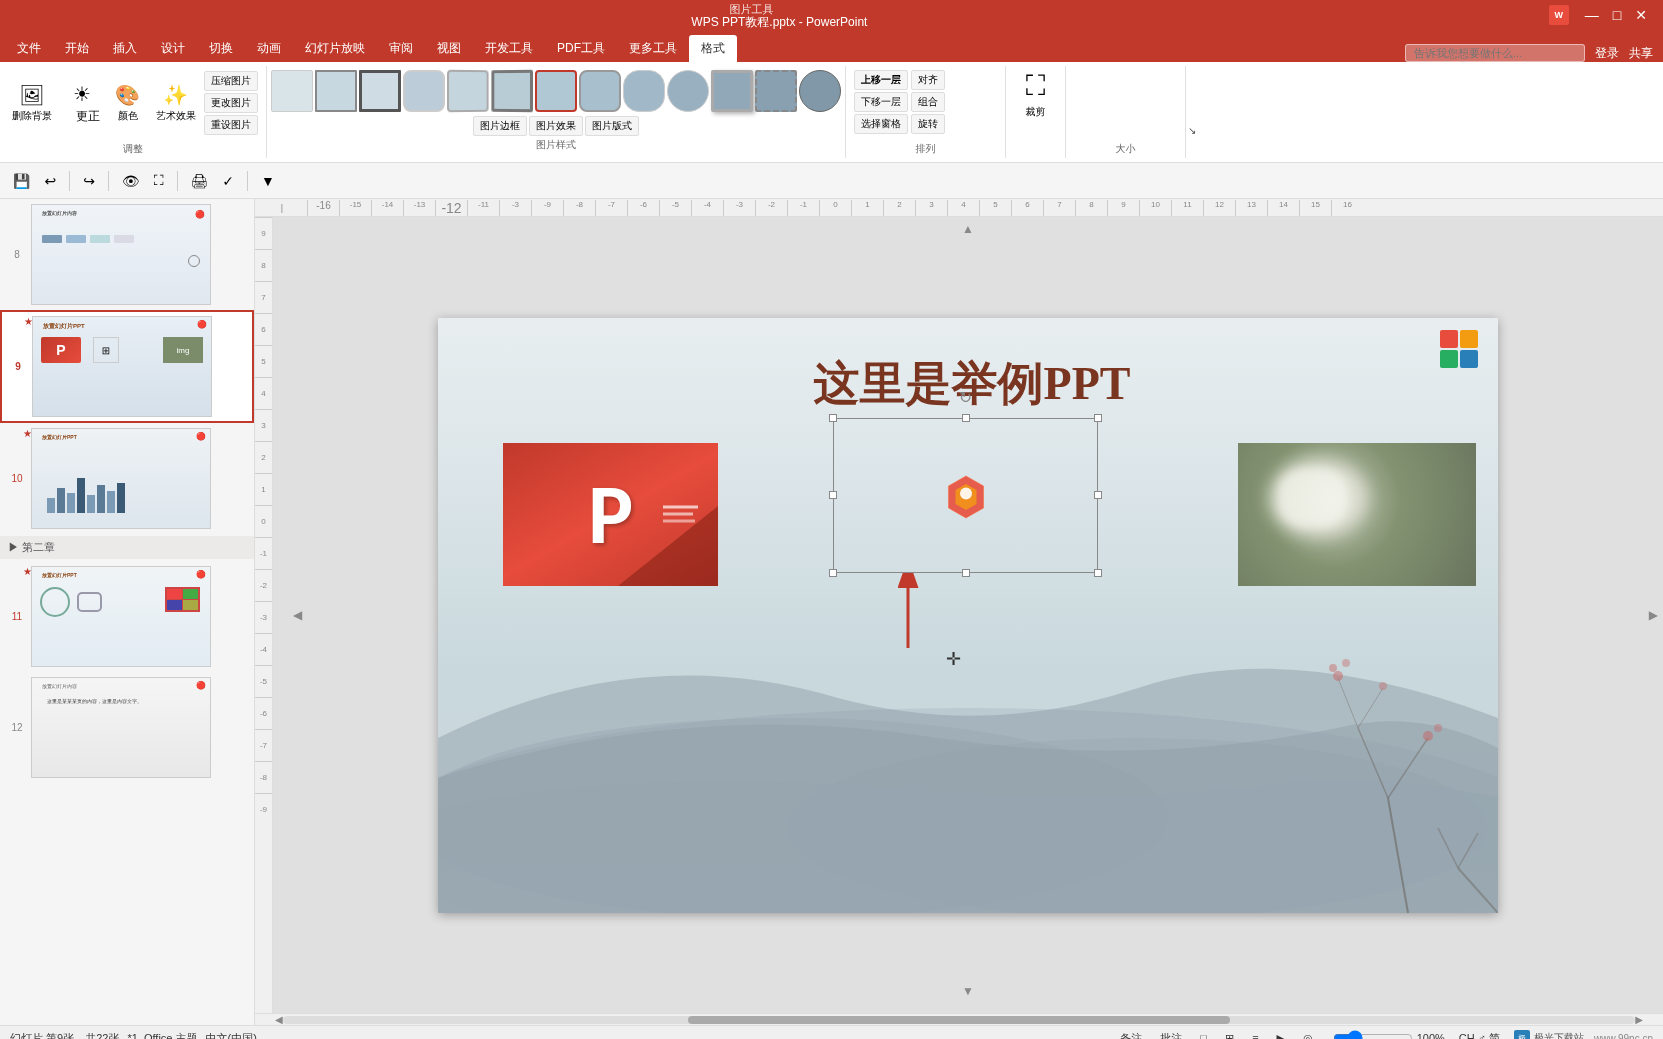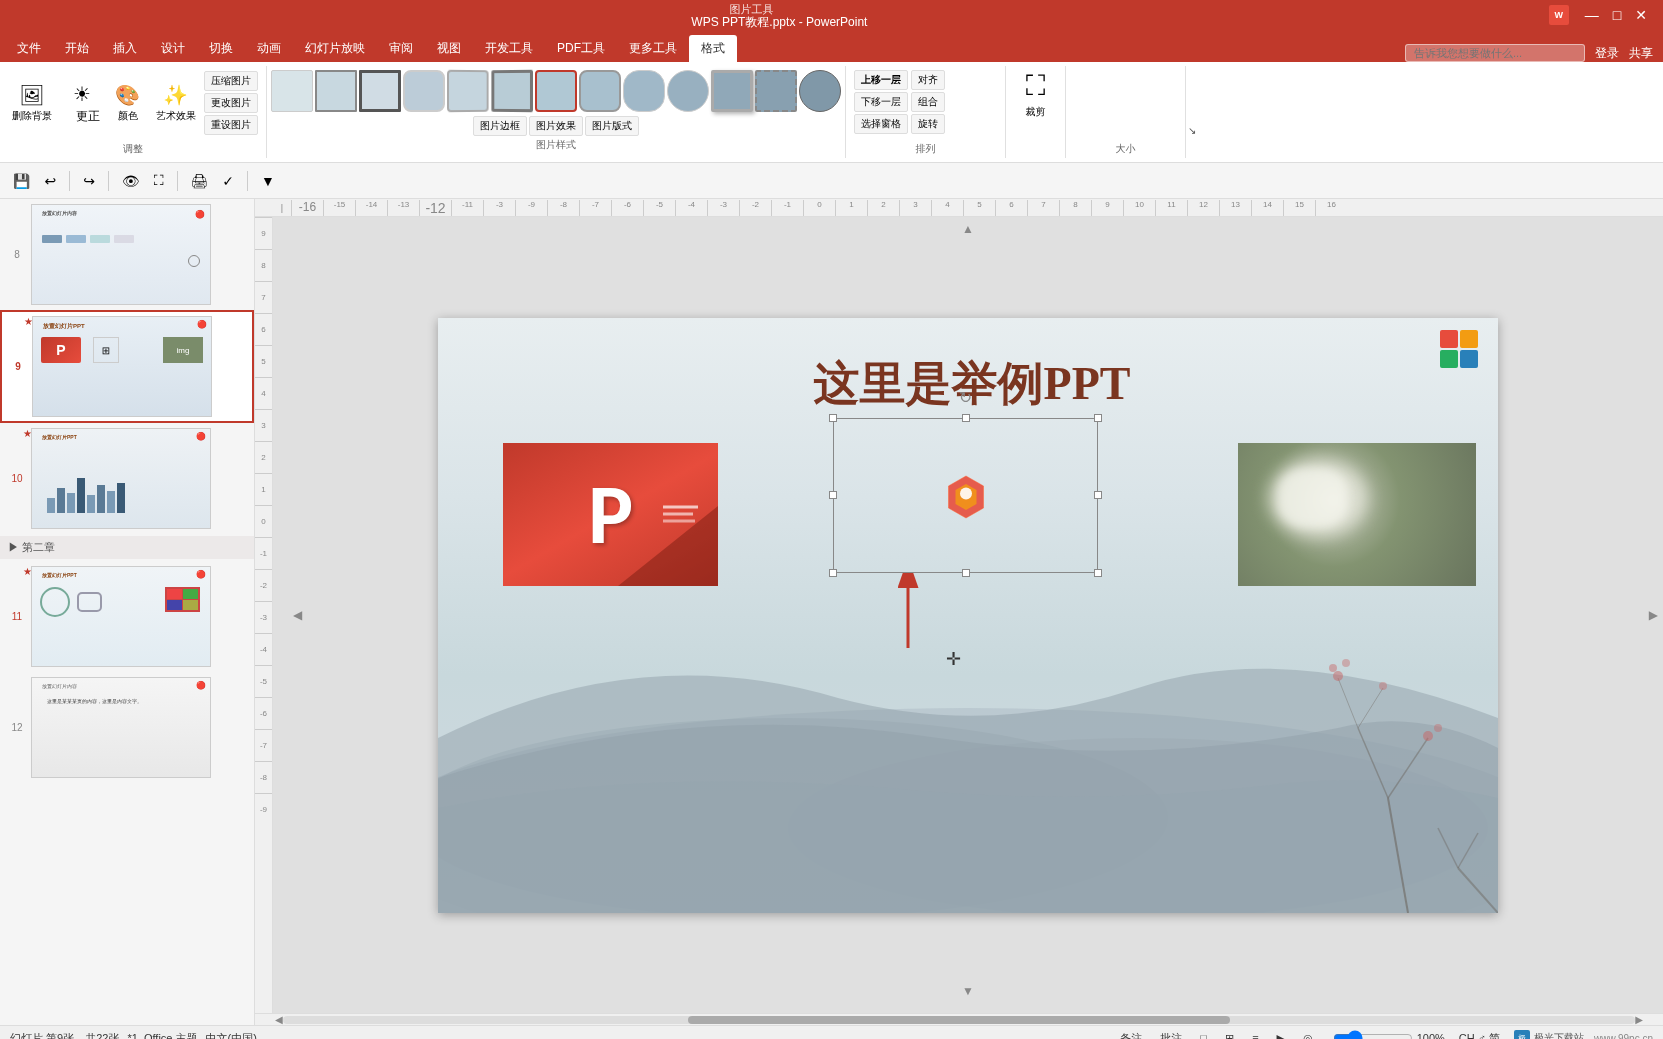--- a/index.html
+++ b/index.html
@@ -322,21 +322,21 @@
     </div>
   </div>
 
   <div id="canvas-area">
 
     <div id="ruler-h">
       <div style="display:flex;align-items:center;font-size:9px;color:#888;gap:0;overflow:hidden;padding-left:0;">
         <span style="min-width:18px;display:inline-block;text-align:center;">|</span>
 
         <div style="display:flex;">
-          <span style="width:32px;text-align:center;font-size:12px;border-left:1px solid #ccc;">-16</span>
+          <span style="width:32px;text-align:center;font-size:10px;border-left:1px solid #ccc;margin-left:16px;">-16</span>
           <span style="width:32px;text-align:center;font-size:8px;border-left:1px solid #ccc;">-15</span>
           <span style="width:32px;text-align:center;font-size:8px;border-left:1px solid #ccc;">-14</span>
           <span style="width:32px;text-align:center;font-size:8px;border-left:1px solid #ccc;">-13</span>
           <span style="width:32px;text-align:center;font-size:14px;border-left:1px solid #ccc;">-12</span>
           <span style="width:32px;text-align:center;font-size:8px;border-left:1px solid #ccc;">-11</span>
           <span style="width:32px;text-align:center;font-size:8px;border-left:1px solid #ccc;">-3</span>
           <span style="width:32px;text-align:center;font-size:8px;border-left:1px solid #ccc;">-9</span>
           <span style="width:32px;text-align:center;font-size:8px;border-left:1px solid #ccc;">-8</span>
           <span style="width:32px;text-align:center;font-size:8px;border-left:1px solid #ccc;">-7</span>
           <span style="width:32px;text-align:center;font-size:8px;border-left:1px solid #ccc;">-6</span>

